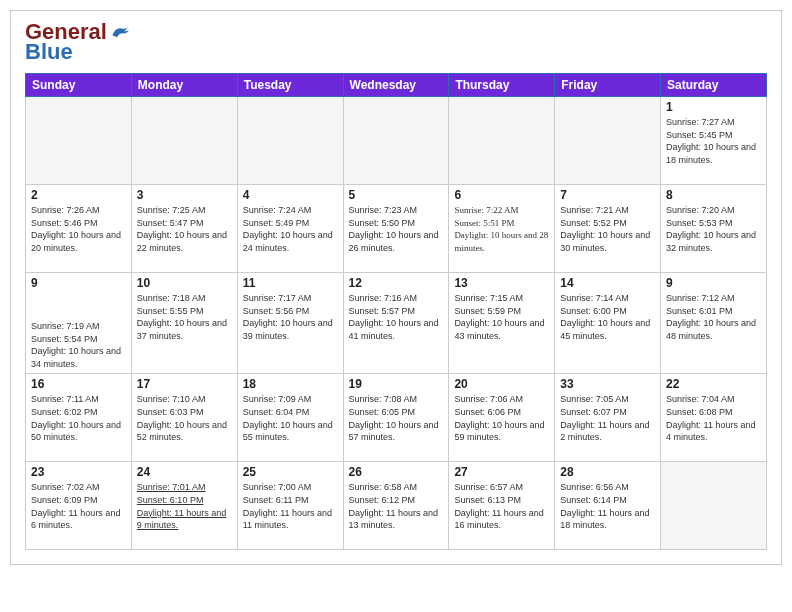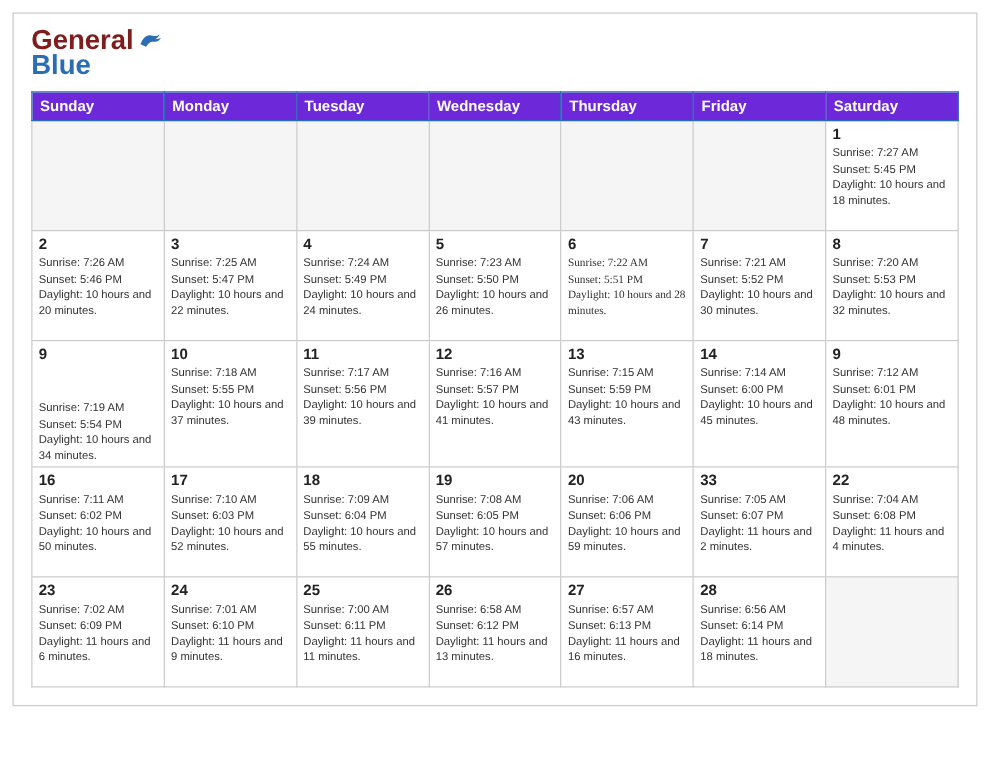--- a/index.html
+++ b/index.html
@@ -269,21 +269,21 @@
         </tr>
         <tr>
           <td>
             <span class="day-num">23</span>
             <div class="day-info" style="white-space: pre-line;">Sunrise: 7:02 AM
 Sunset: 6:09 PM
 Daylight: 11 hours and 6 minutes.</div>
           </td>
           <td>
             <span class="day-num">24</span>
-            <div class="day-info" style="white-space: pre-line;">Sunrise: 7:01 AM
+            <div class="day-info" style="white-space: pre-line; text-decoration: underline;">Sunrise: 7:01 AM
 Sunset: 6:10 PM
 Daylight: 11 hours and 9 minutes.</div>
           </td>
           <td>
             <span class="day-num">25</span>
             <div class="day-info" style="white-space: pre-line;">Sunrise: 7:00 AM
 Sunset: 6:11 PM
 Daylight: 11 hours and 11 minutes.</div>
           </td>
           <td>

